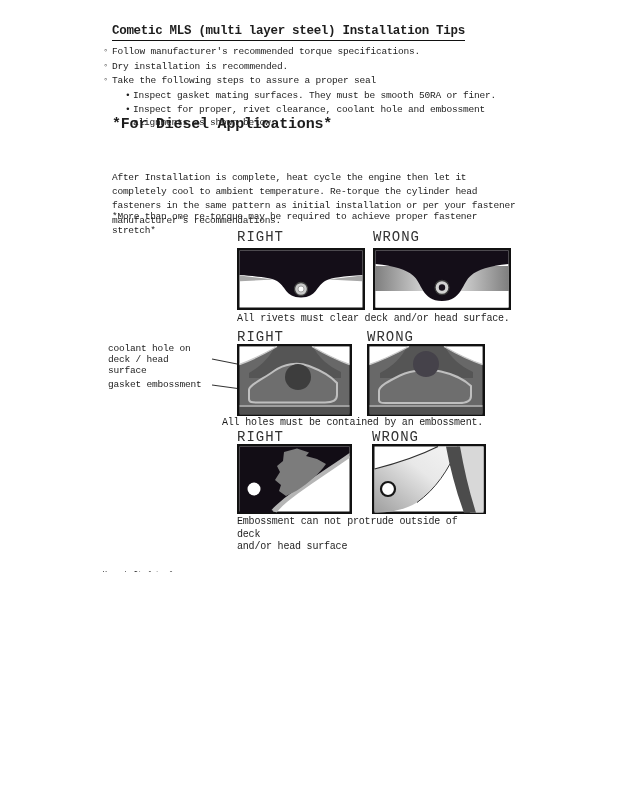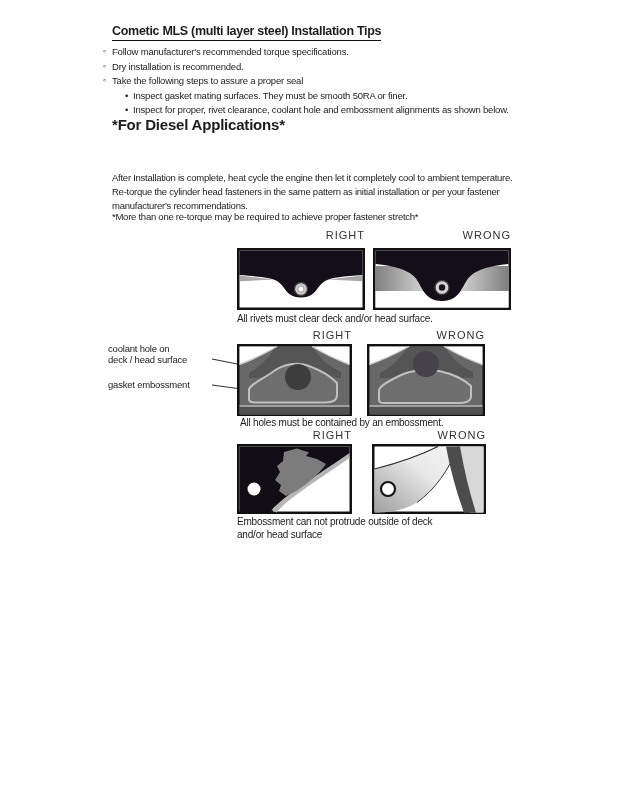--- a/index.html
+++ b/index.html
@@ -1,35 +1,35 @@
 <!DOCTYPE html>
 <html><head>
 <meta charset="utf-8">
 <style>
   html,body{margin:0;padding:0;background:#ffffff;}
   .page{
     position:relative;width:618px;height:572px;background:#ffffff;overflow:hidden;
-    font-family:Liberation Sans, sans-serif;color:#1d1d1d;
+    font-family:Liberation Mono, monospace;color:#1d1d1d;
   }
   .abs{position:absolute;}
   
   .title{left:112px;top:24px;font-size:12.5px;font-weight:bold;letter-spacing:-0.3px;
          border-bottom:1.6px solid #111;padding-bottom:2px;}
   
   .bullets{left:103px;top:45px;width:430px;font-size:9.5px;letter-spacing:-0.2px;}
   .bullet-row{display:flex;height:14.5px;align-items:flex-start;line-height:13px;}
   .bullet-row .marker{width:9px;flex:none;font-size:9px;line-height:13px;}
   .bullet-row.sub{padding-left:22px;}
   .bullet-row.sub .marker{width:8px;font-size:9.5px;}
   
   .diesel-h{left:112px;top:116px;font-size:15px;font-weight:bold;letter-spacing:-0.2px;}
   .para{left:112px;width:414px;font-size:9.5px;line-height:14.2px;letter-spacing:-0.25px;}
   .p1{top:135px;} .p2{top:171px;} .p3{top:210px;}
   
-  .dlabel{font-size:11px;letter-spacing:1px;color:#333;text-align:right;font-weight:normal;}
+  .dlabel{font-size:14px;letter-spacing:1px;color:#333;text-align:left;font-weight:normal;}
   .caption{font-size:10px;letter-spacing:-0.2px;color:#1d1d1d;line-height:12.5px;}
   .side-label{font-size:9.5px;letter-spacing:-0.2px;color:#222;text-align:left;line-height:11px;}
   
   .legal{left:103px;top:571px;width:416px;font-size:5.9px;line-height:6.8px;
          letter-spacing:-0.05px;color:#2a2a2a;}
   .legal .lh{font-weight:bold;margin:0 0 5px 0;}
   .legal p{margin:0 0 5px 0;}
   .legal p.tight{margin:0;}
   .doc-code{left:386px;top:758px;font-size:13.5px;letter-spacing:0.3px;color:#222;margin-top:8px;}
   svg{display:block;}
@@ -142,21 +142,21 @@
       <path d="M77,2.5 H115.5 V20.5 C102,16 89,9.5 77,2.5 Z" fill="#ffffff"></path>
       <path d="M42,2.5 C29,9.5 16,16 2.5,20.5" stroke="#c9c9c9" stroke-width="1.4" fill="none"></path>
       <path d="M77,2.5 C89,9.5 102,16 115.5,20.5" stroke="#c9c9c9" stroke-width="1.4" fill="none"></path>
       <path d="M12,56 V47 C12,42 22,37 33,31.5 C46,25.5 62,25 74,27.5 C88,30.5 99,37 104,42 V52 C104,57 100,59 92,59 L21,59 C15,59 12,59 12,56 Z" fill="#6e6e6e" stroke="#bfbfbf" stroke-width="2"></path>
       <circle cx="59" cy="20" r="13" fill="#45424a"></circle>
       <line x1="2.5" y1="62" x2="115.5" y2="62" stroke="#b2b2b2" stroke-width="1.4"></line>
       <rect x="2.5" y="63" width="113" height="7.75" fill="#515151"></rect>
     </svg>
   </div>
 
-  <div class="abs caption" style="left:240px;top:417px;">All holes must be contained by an embossment.</div>
+  <div class="abs caption" style="left:222px;top:417px;">All holes must be contained by an embossment.</div>
 
   <div class="abs dlabel" style="left:237px;top:429px;width:115px;">RIGHT</div>
   <div class="abs dlabel" style="left:372px;top:429px;width:114px;">WRONG</div>
 
   <div class="abs" style="left:237px;top:444px;">
     <svg width="115" height="70" viewBox="0 0 115 70">
       <rect x="1.25" y="1.25" width="112.5" height="67.5" fill="#ffffff" stroke="#111111" stroke-width="2.5"></rect>
       <path d="M2.5,2.5 H112.5 V12 C93,26 75,37 58,49.5 C48,56.5 41,62 35,68.75 H2.5 Z" fill="#120d15"></path>
       <path d="M112.5,9 C92,23.5 74,34.5 57,47 C47.5,54 40.5,59.5 34.5,66 L39.5,68.5 C45,62 52,56 61,49.5 C78,37 95,26.5 112.5,14 Z" fill="#b5b5b5"></path>
       <path d="M47,8 L60,4.5 L72,8.5 L69,12 L80,15 L89,20 C82,30 72,38.5 60,46.5 L49,52 L42,47 L44,41 L38,36 L43,28 L40,22 L46,17 Z" fill="#7c7c7c"></path>

